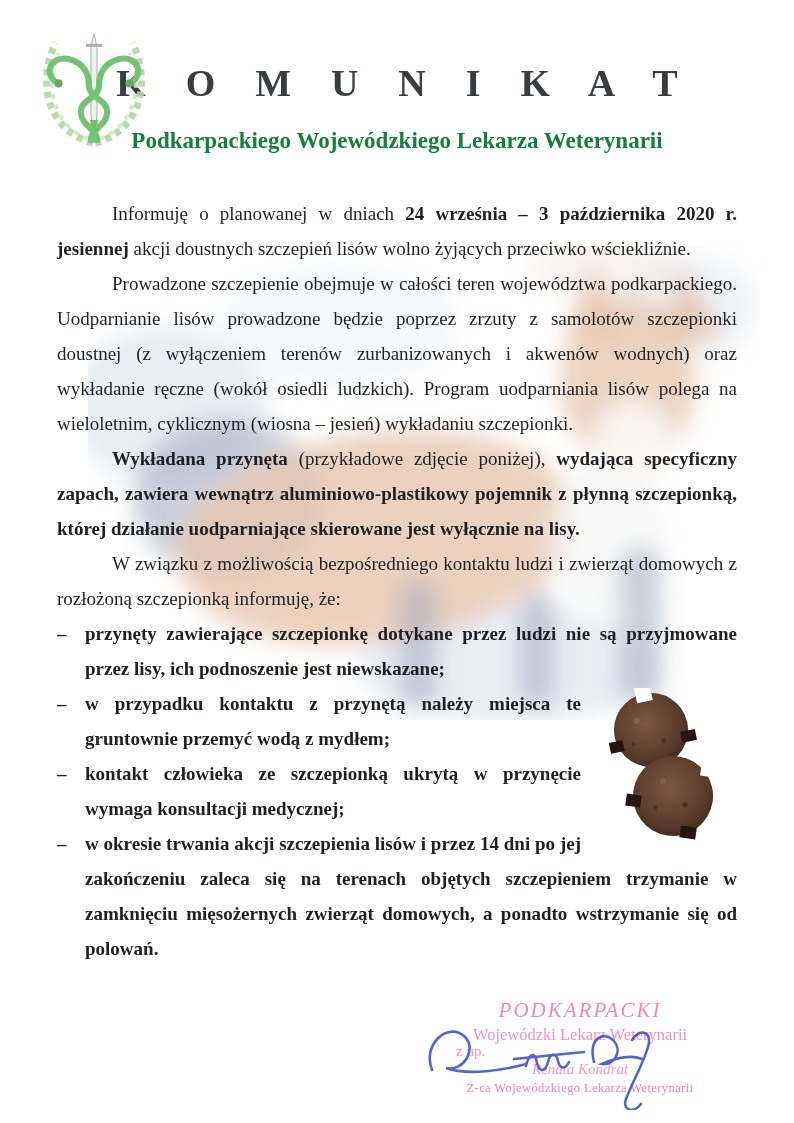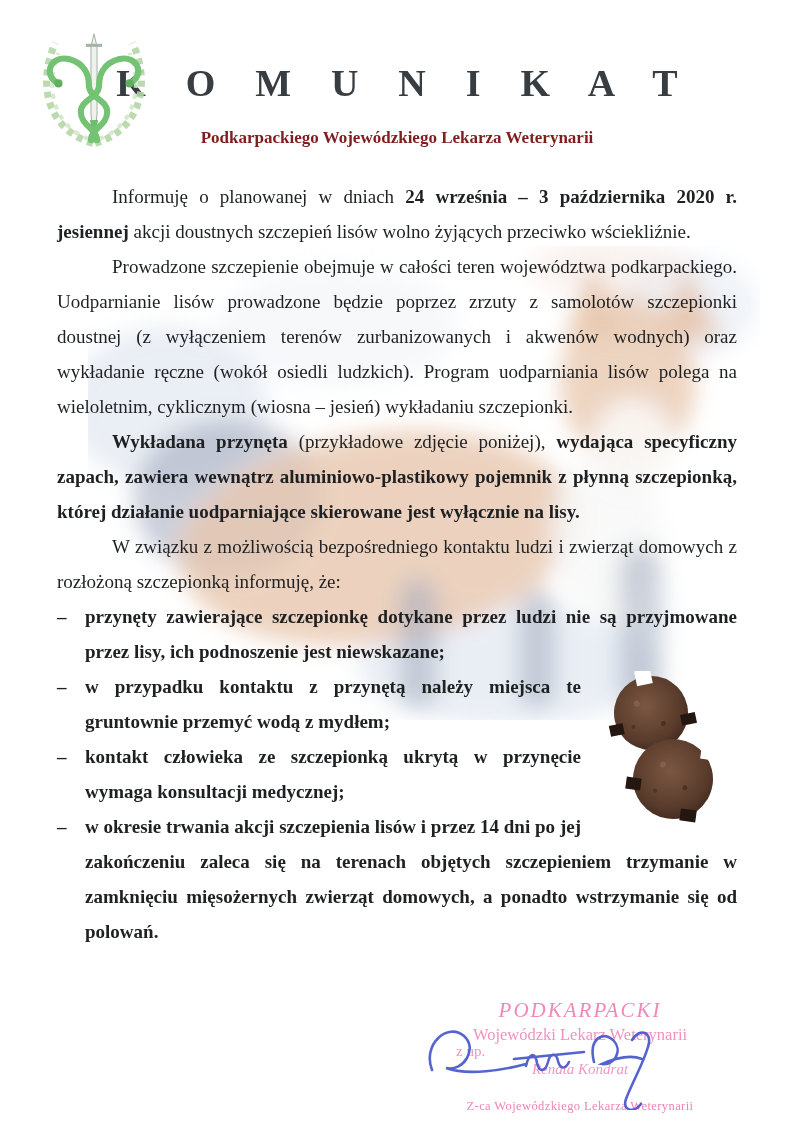--- a/index.html
+++ b/index.html
@@ -17,40 +17,40 @@
   .watermark{position:absolute;left:88px;top:246px;width:672px;height:474px;z-index:0;pointer-events:none;}
   
   .logo{position:absolute;left:28px;top:30px;width:132px;height:118px;z-index:2;}
   
   .content{position:relative;z-index:1;padding:0 57px;}
   .title{
     margin:62px 0 0;text-align:center;
     font-size:38px;font-weight:bold;color:#383d42;
     letter-spacing:.40em;text-indent:.40em;line-height:1.15;
   }
-  .subtitle{margin:22px 0 0;text-align:center;font-size:17px;font-weight:bold;color:#7f1d1d;}
+  .subtitle{margin:22px 0 0;text-align:center;font-size:23px;font-weight:bold;color:#15803d;}
   p.par{margin:0;font-size:19px;line-height:35px;text-align:justify;text-indent:55px;}
-  p.par.first{margin-top:31px;}
+  p.par.first{margin-top:42px;}
   p.par.space-above{margin-top:0;}
   ul.notes{list-style:none;margin:0;padding:0;font-size:19px;line-height:35px;font-weight:bold;}
   ul.notes li{position:relative;padding-left:28px;text-align:justify;}
   ul.notes li .dash{position:absolute;left:0;top:0;}
   
   figure.bait{float:right;width:146px;height:152px;margin:2px 0 4px 10px;padding:0;}
   
   .stamp{
     position:absolute;left:410px;top:998px;width:340px;z-index:2;
     color:#ef74ac;text-align:center;line-height:1.2;
     font-family:"Liberation Serif","DejaVu Serif",serif;
   }
   .stamp .caps{font-size:21px;letter-spacing:2px;opacity:.85;font-style:italic;}
   .stamp .org{font-size:16.5px;margin-top:2px;opacity:.8;}
   .stamp .zup{position:absolute;left:46px;top:44px;font-size:15px;opacity:.8;}
   .stamp .name{margin-top:15px;font-size:15px;font-style:italic;opacity:.75;}
-  .stamp .deputy{font-size:12.5px;margin-top:21px;opacity:.9;letter-spacing:.4px;}
+  .stamp .deputy{font-size:12.5px;margin-top:3px;opacity:.9;letter-spacing:.4px;}
   .signature{position:absolute;left:418px;top:1008px;width:262px;height:102px;z-index:3;pointer-events:none;}
 </style>
 </head>
 <body>
 
 <div class="page">
 
   <svg class="watermark" viewBox="0 0 672 474" aria-hidden="true">
     <defs>
       <filter id="wblur" x="-25%" y="-25%" width="150%" height="150%">

